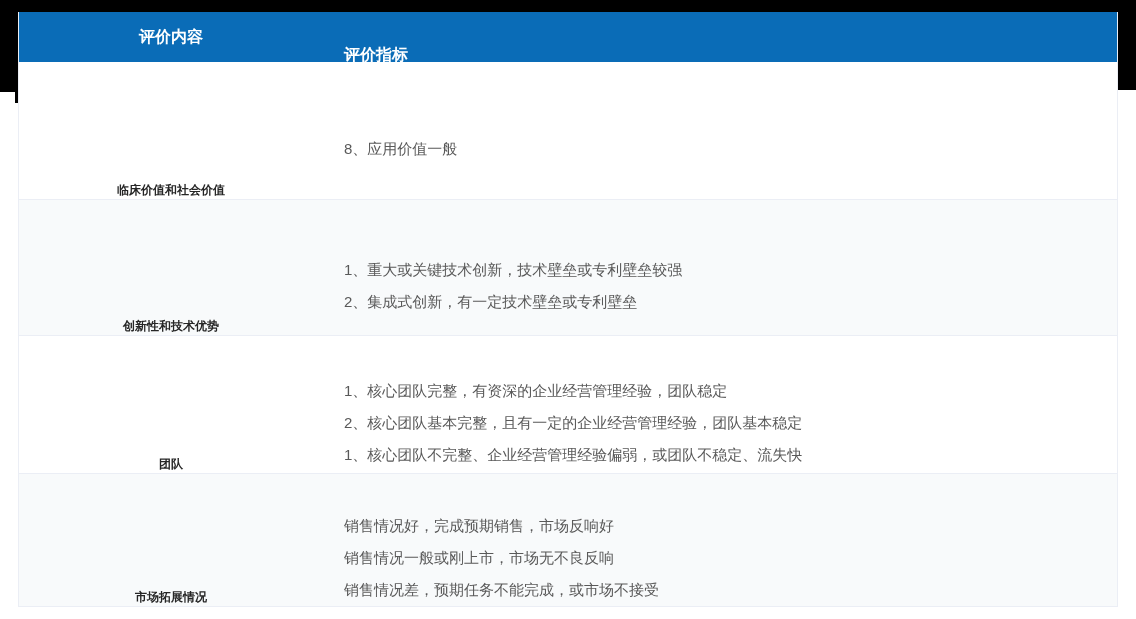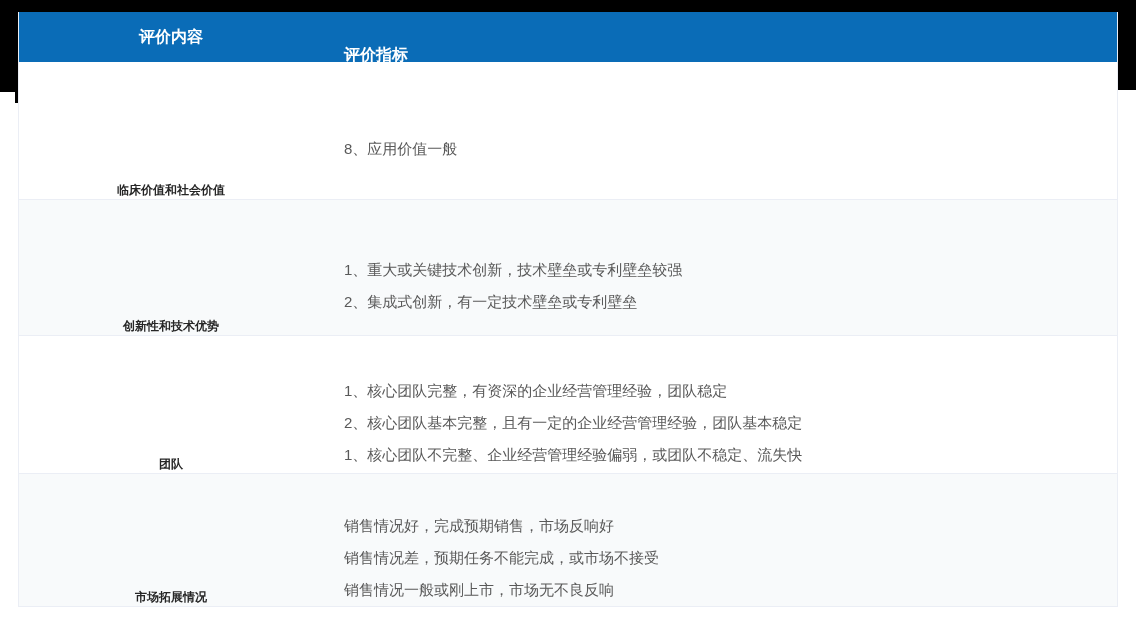--- a/index.html
+++ b/index.html
@@ -155,18 +155,18 @@
       <div class="indicator-line">1、核心团队不完整、企业经营管理经验偏弱，或团队不稳定、流失快</div>
     </div>
   </div>
 
   <div class="trow striped">
     <div class="col-content">
       <span class="row-label">市场拓展情况</span>
     </div>
     <div class="col-indicator">
       <div class="indicator-line">销售情况好，完成预期销售，市场反响好</div>
+      <div class="indicator-line">销售情况一般或刚上市，市场无不良反响</div>
       <div class="indicator-line">销售情况差，预期任务不能完成，或市场不接受</div>
-      <div class="indicator-line">销售情况一般或刚上市，市场无不良反响</div>
     </div>
   </div>
 
 </div>
 
 </body></html>

